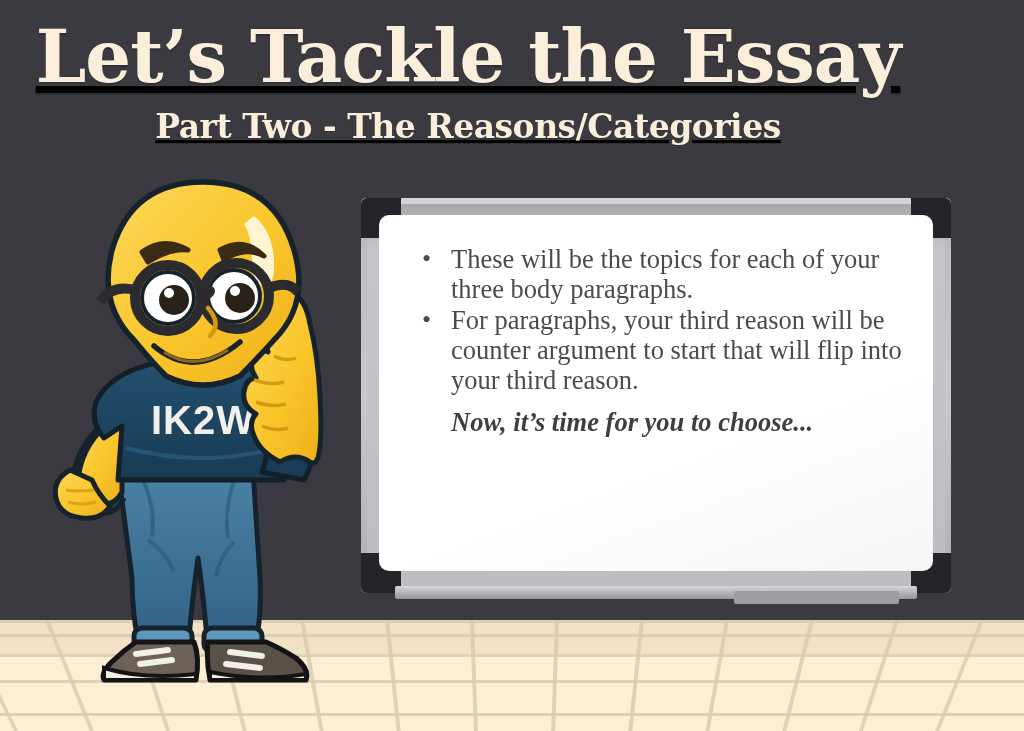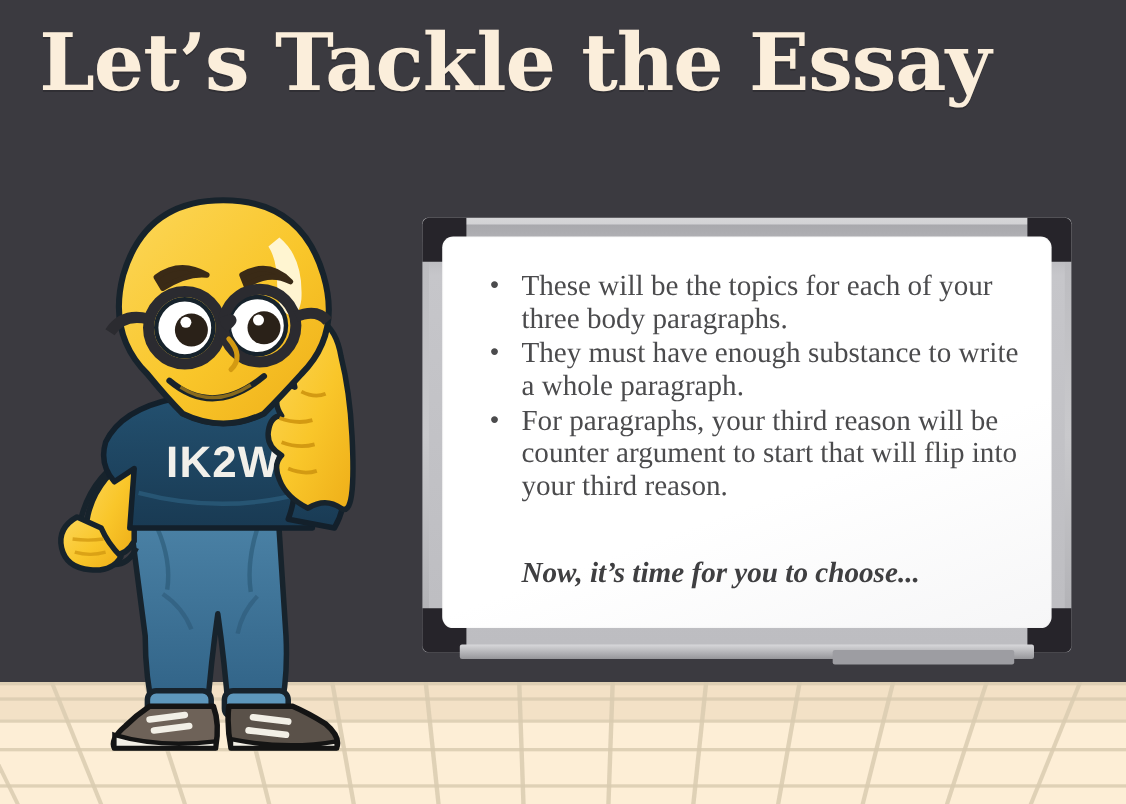--- a/index.html
+++ b/index.html
@@ -29,20 +29,21 @@
   #floor .vline{
     position:absolute; top:0; height:111px; width:4px;
     background:#d9cbb0; opacity:.85;
     transform-origin:top center;
   }
 
   
   #title-block{
     position:absolute; left:0; top:22px; width:936px; text-align:center;
     pointer-events:none;
+    text-decoration:underline;
   }
   #main-title{
     font-family:"DejaVu Serif", serif;
     font-weight:bold;
     font-size:72px;
     line-height:.98;
     letter-spacing:-1px;
     color:#fbeedb;
     text-shadow:0 2px 0 rgba(0,0,0,.18);
   }
@@ -51,21 +52,21 @@
     font-family:"DejaVu Serif", serif;
     font-weight:bold;
     font-size:33px;
     letter-spacing:-.5px;
     color:#fbeedb;
     text-shadow:0 1px 0 rgba(0,0,0,.18);
   }
 
   
   #whiteboard{
-    position:absolute; left:384px; top:198px; width:590px; height:395px;
+    position:absolute; left:361px; top:198px; width:590px; height:395px;
   }
   .board-frame{
     position:absolute; inset:0;
     background:linear-gradient(180deg,#d6d6d8 0%,#bcbcc0 10%,#c9c9cc 50%,#b2b2b6 92%,#9e9ea2 100%);
     border-radius:5px;
   }
   .board-frame-inner{
     position:absolute; left:6px; top:6px; right:6px; bottom:6px;
     background:linear-gradient(180deg,#a8a8ac,#c6c6ca 12%,#bdbdc1);
     border-radius:3px;
@@ -108,21 +109,21 @@
     line-height:1.12;
     padding-left:34px;
     margin-bottom:2px;
   }
   #bullets li::before{
     content:"\2022";
     position:absolute; left:5px; top:-1px;
     font-size:26px; color:#4b4b4d;
   }
   #closing{
-    margin-top:48px;
+    margin-top:12px;
     padding-left:34px;
     font-size:26.5px;
     font-weight:bold;
     font-style:italic;
     color:#3f3f41;
   }
 
   
   #mascot{
     position:absolute; left:48px; top:180px; width:310px; height:500px;
@@ -158,36 +159,36 @@
     <div class="vline" style="left:555px;  transform:skewX(-2deg);"></div>
     <div class="vline" style="left:640px;  transform:skewX(-6deg);"></div>
     <div class="vline" style="left:725px;  transform:skewX(-10deg);"></div>
     <div class="vline" style="left:810px;  transform:skewX(-14deg);"></div>
     <div class="vline" style="left:895px;  transform:skewX(-18deg);"></div>
     <div class="vline" style="left:980px;  transform:skewX(-22deg);"></div>
   </div>
 
   <div id="title-block">
     <div id="main-title">Let’s Tackle the Essay</div>
+    <div id="sub-title">Part Two - The Reasons/Categories</div>
   </div>
 
   <div id="whiteboard">
     <div class="board-frame"></div>
     <div class="board-frame-inner"></div>
 
     <div class="corner tl"></div>
     <div class="corner tr"></div>
     <div class="corner bl"></div>
     <div class="corner br"></div>
 
     <div class="board-surface">
       <div id="board-text">
         <ul id="bullets">
           <li>These will be the topics for each of your three body paragraphs.</li>
-          <li>They must have enough substance to write a whole paragraph.</li>
           <li>For paragraphs, your third reason will be counter argument to start that will flip into your third reason.</li>
         </ul>
         <div id="closing">Now, it’s time for you to choose...</div>
       </div>
     </div>
 
     <div class="tray"></div>
     <div class="eraser"></div>
   </div>
 

